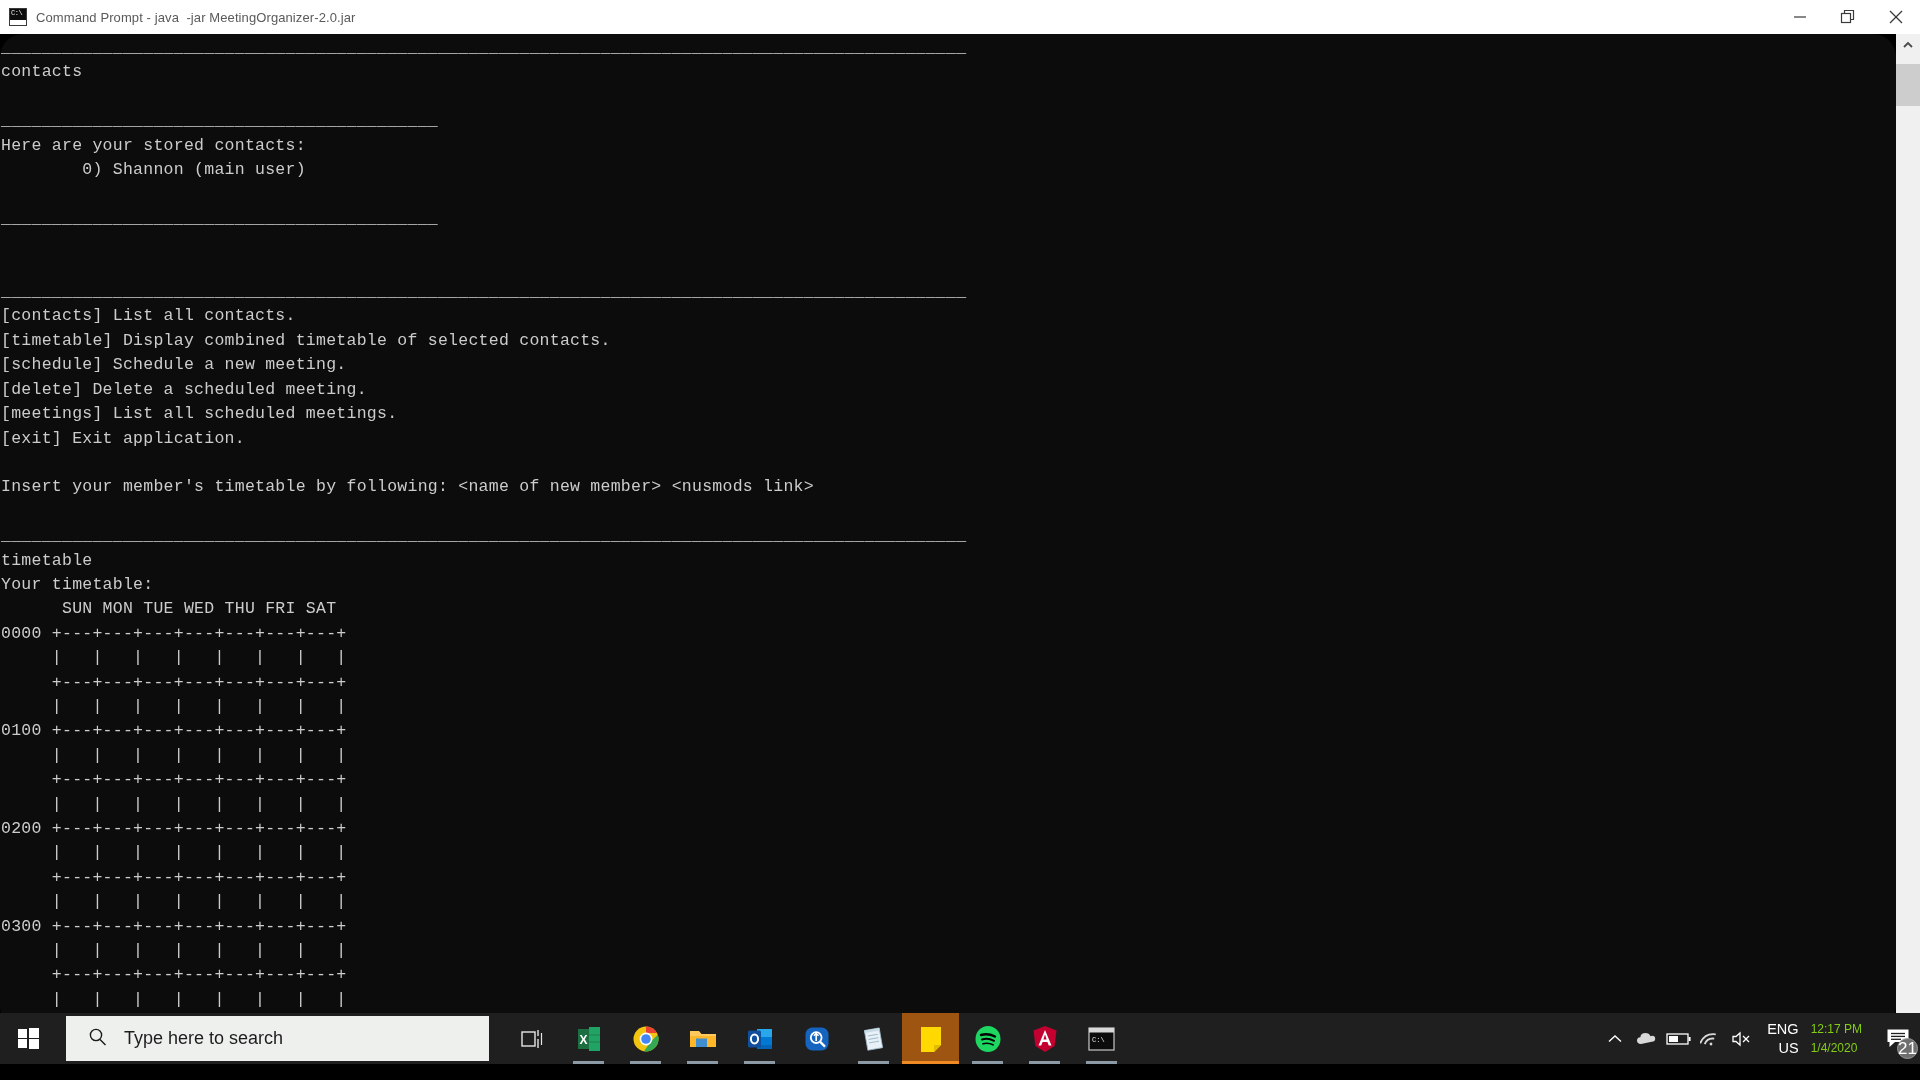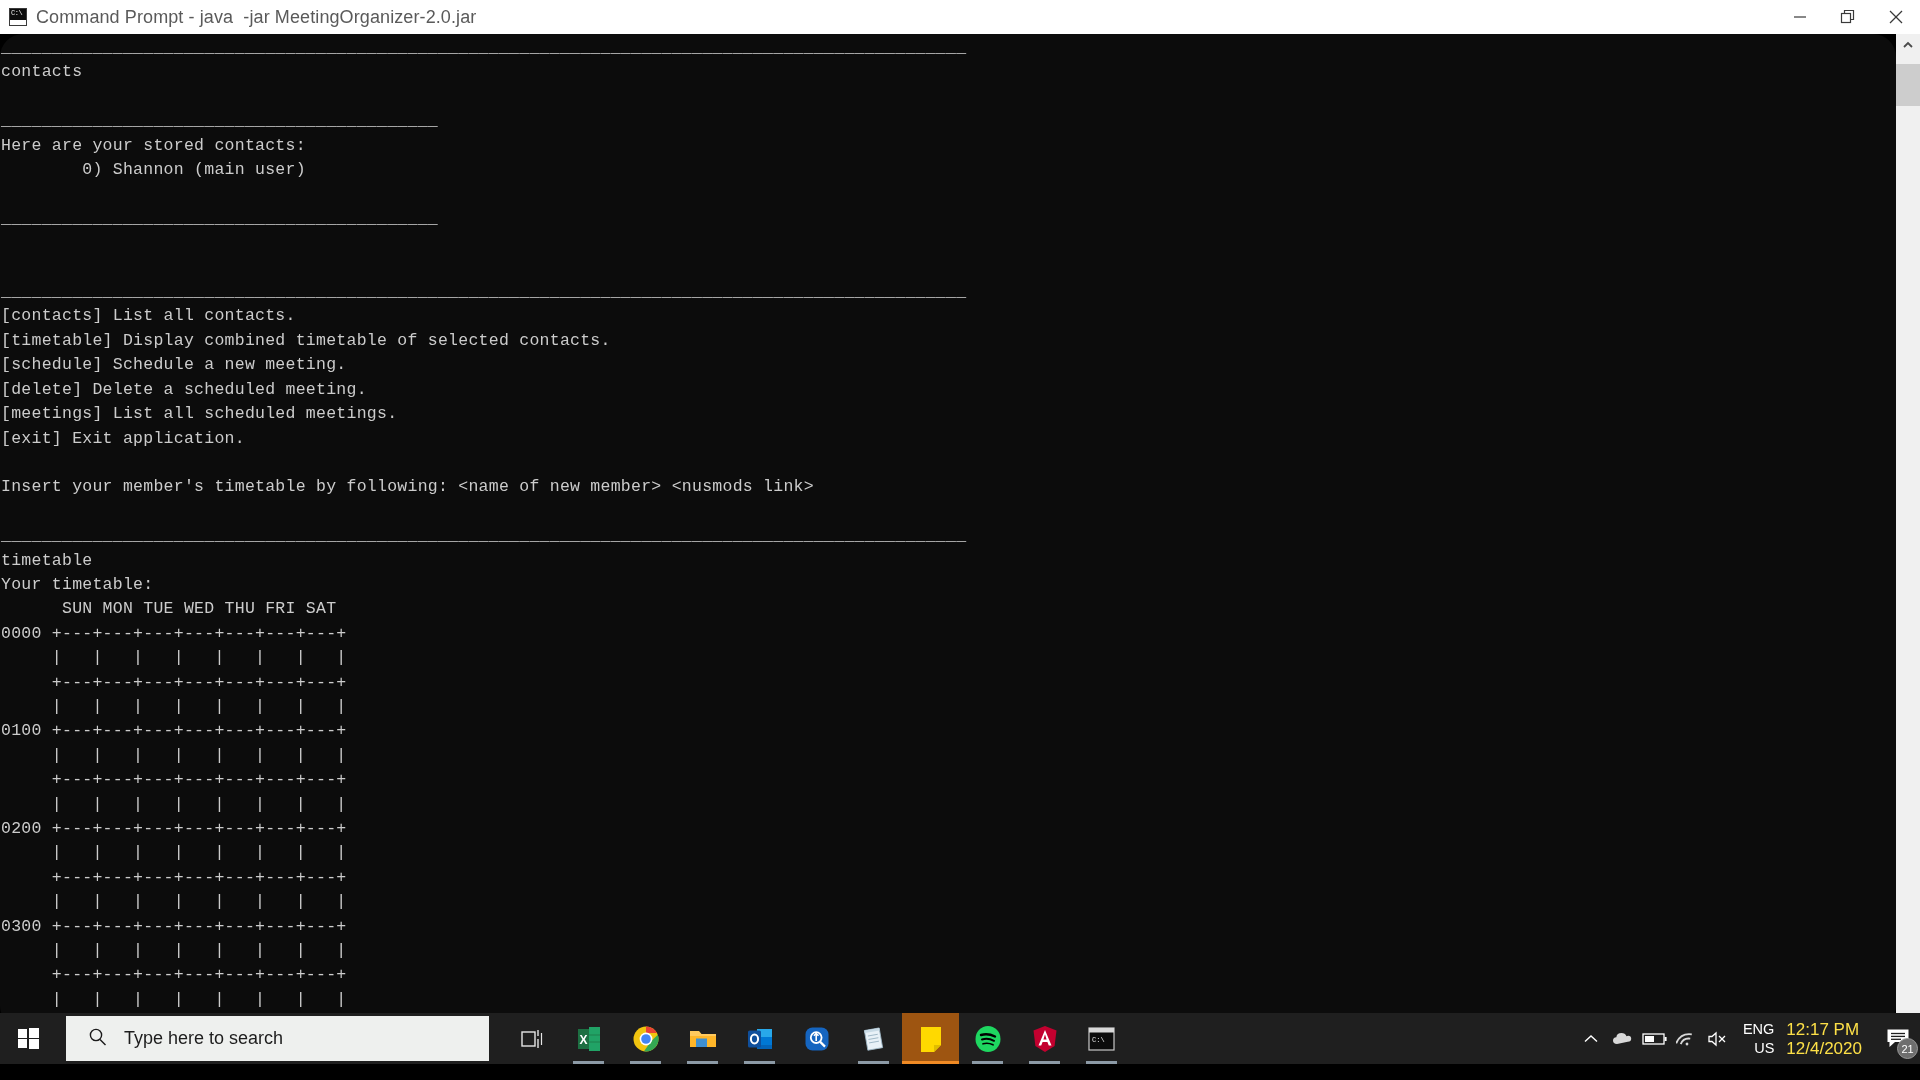--- a/index.html
+++ b/index.html
@@ -16,21 +16,21 @@
     background:#0c0c0c; border:1px solid #3a3a3a; position:relative; flex:0 0 auto;
   }
   .tb-icon::before{
     content:"C:\\"; position:absolute; left:1px; top:0px;
     font-family:"Liberation Mono", monospace; font-size:7px; color:#f2f2f2; letter-spacing:-0.5px;
   }
   .tb-icon::after{
     content:""; position:absolute; left:0; right:0; bottom:0; height:5px; background:#ffffff;
   }
   .tb-title{
-    font-size:18px; color:#5a5a5a; font-family:"Liberation Sans", sans-serif;
+    font-size:13px; color:#5a5a5a; font-family:"Liberation Sans", sans-serif;
     white-space:pre; letter-spacing:0.1px;
   }
   .tb-spacer{ flex:1 1 auto; }
   .tb-btn{
     width:48px; height:34px; display:flex; align-items:center; justify-content:center;
     color:#3a3a3a;
   }
   .tb-btn svg{ display:block; }
 
   
@@ -96,27 +96,27 @@
 
   .tray{ margin-left:auto; display:flex; align-items:center; height:51px; color:#ffffff; }
   .tray-ico{ width:32px; height:51px; display:flex; align-items:center; justify-content:center; }
   .lang{
     display:flex; flex-direction:column; align-items:flex-end; justify-content:center;
     font-size:14.5px; line-height:19px; color:#ffffff; margin:0 12px 0 8px;
     font-family:"Liberation Sans", sans-serif;
   }
   .clock{
     display:flex; flex-direction:column; align-items:flex-start; justify-content:center;
-    font-size:17px; line-height:19px; color:#fde047; margin-right:14px;
+    font-size:12px; line-height:19px; color:#84cc16; margin-right:14px;
     font-family:"Liberation Sans", sans-serif;
   }
   .notif{ position:relative; width:44px; height:51px; display:flex; align-items:center; justify-content:center; }
   .badge{
     position:absolute; right:2px; bottom:5px; min-width:21px; height:21px;
-    border-radius:50%; background:#6e6e6e; color:#fff; font-size:11px;
+    border-radius:50%; background:#6e6e6e; color:#fff; font-size:17px;
     display:flex; align-items:center; justify-content:center; border:1px solid #9a9a9a;
     font-family:"Liberation Sans", sans-serif;
   }
 </style>
 </head>
 <body>
 
 <div class="titlebar">
   <div class="tb-icon"></div>
   <div class="tb-title">Command Prompt - java  -jar MeetingOrganizer-2.0.jar</div>
@@ -365,21 +365,21 @@
         <line x1="12" y1="5" x2="18" y2="11" stroke="#ffffff" stroke-width="1.3"></line>
         <line x1="18" y1="5" x2="12" y2="11" stroke="#ffffff" stroke-width="1.3"></line>
       </svg>
     </div>
     <div class="lang">
       <span>ENG</span>
       <span>US</span>
     </div>
     <div class="clock">
       <span>12:17 PM</span>
-      <span>12/4/2020</span>
+      <span>1/4/2020</span>
     </div>
     <div class="notif">
       <svg width="24" height="21" viewBox="0 0 24 21">
         <path d="M1.5 1.5 H22.5 V14 H9 L3.5 19 V14 H1.5 Z" fill="#ffffff"></path>
         <line x1="5" y1="5.5" x2="19" y2="5.5" stroke="#1f1f1f" stroke-width="1.3"></line>
         <line x1="5" y1="8.4" x2="19" y2="8.4" stroke="#1f1f1f" stroke-width="1.3"></line>
         <line x1="5" y1="11.3" x2="15" y2="11.3" stroke="#1f1f1f" stroke-width="1.3"></line>
       </svg>
       <span class="badge">21</span>
     </div>

